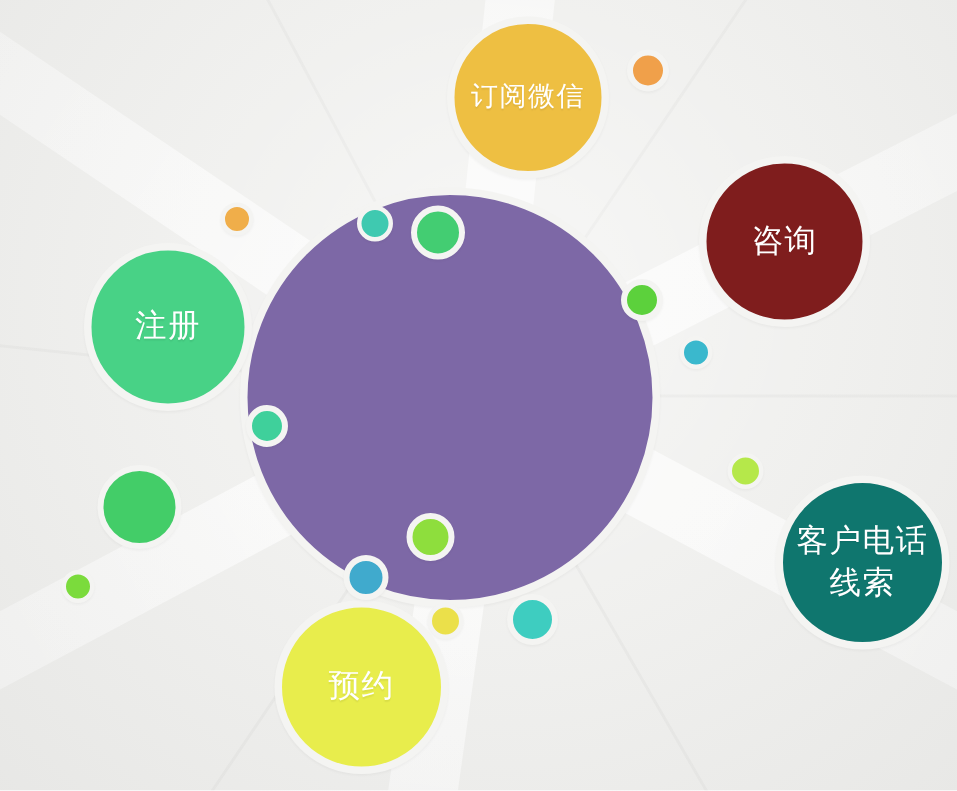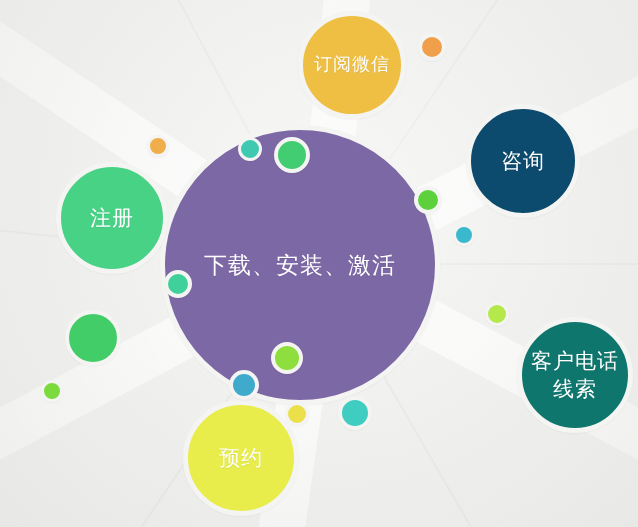--- a/index.html
+++ b/index.html
@@ -94,29 +94,28 @@
       <div class="ray dim" style="transform: translate(-50%, 0px) rotate(214deg);"></div>
       <div class="ray wide" style="transform: translate(-50%, 0px) rotate(243deg);"></div>
       <div class="ray dim" style="transform: translate(-50%, 0px) rotate(270deg);"></div>
       <div class="ray wide" style="transform: translate(-50%, 0px) rotate(298deg);"></div>
       <div class="ray dim" style="transform: translate(-50%, 0px) rotate(330deg);"></div>
     </div>
   <div class="vignette"></div>
 
   <div class="bubble" id="center-bubble" style="left: 160px; top: 125px; width: 280px; height: 280px; background: rgb(125, 104, 166);">
     <span class="label">
-      <span class="line2">下载、安装、激活</span>
     </span>
   </div>
 
   <div id="category-layer">
       <div class="bubble" style="left: 298px; top: 11px; width: 108px; height: 108px; background: rgb(238, 191, 66);">
         <span class="label" style="font-size: 18px;">订阅微信</span>
       </div>
-      <div class="bubble" style="left: 466px; top: 104px; width: 114px; height: 114px; background: #0c4a6e;">
+      <div class="bubble" style="left: 466px; top: 104px; width: 114px; height: 114px; background: #7f1d1d;">
         <span class="label" style="font-size: 21px;">咨询</span>
       </div>
       <div class="bubble" style="left: 56px; top: 162px; width: 112px; height: 112px; background: rgb(72, 210, 134);">
         <span class="label" style="font-size: 21px;">注册</span>
       </div>
       <div class="bubble" style="left: 517px; top: 317px; width: 116px; height: 116px; background: #0f766e;">
         <span class="label" style="font-size: 21px;">客户电话线索</span>
       </div>
       <div class="bubble" style="left: 183px; top: 400px; width: 116px; height: 116px; background: rgb(232, 237, 76);">
         <span class="label" style="font-size: 21px;">预约</span>

